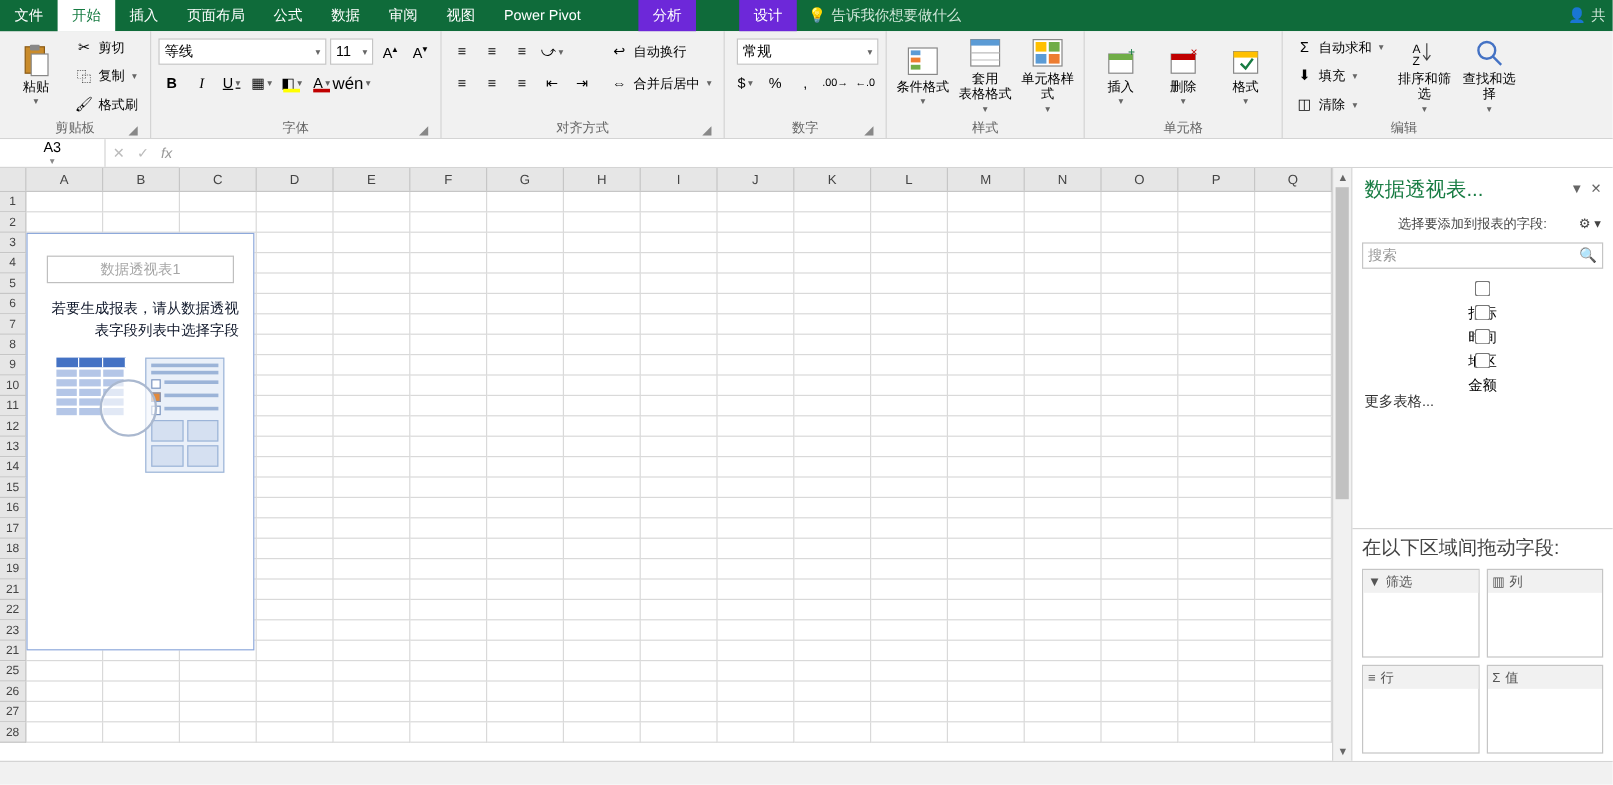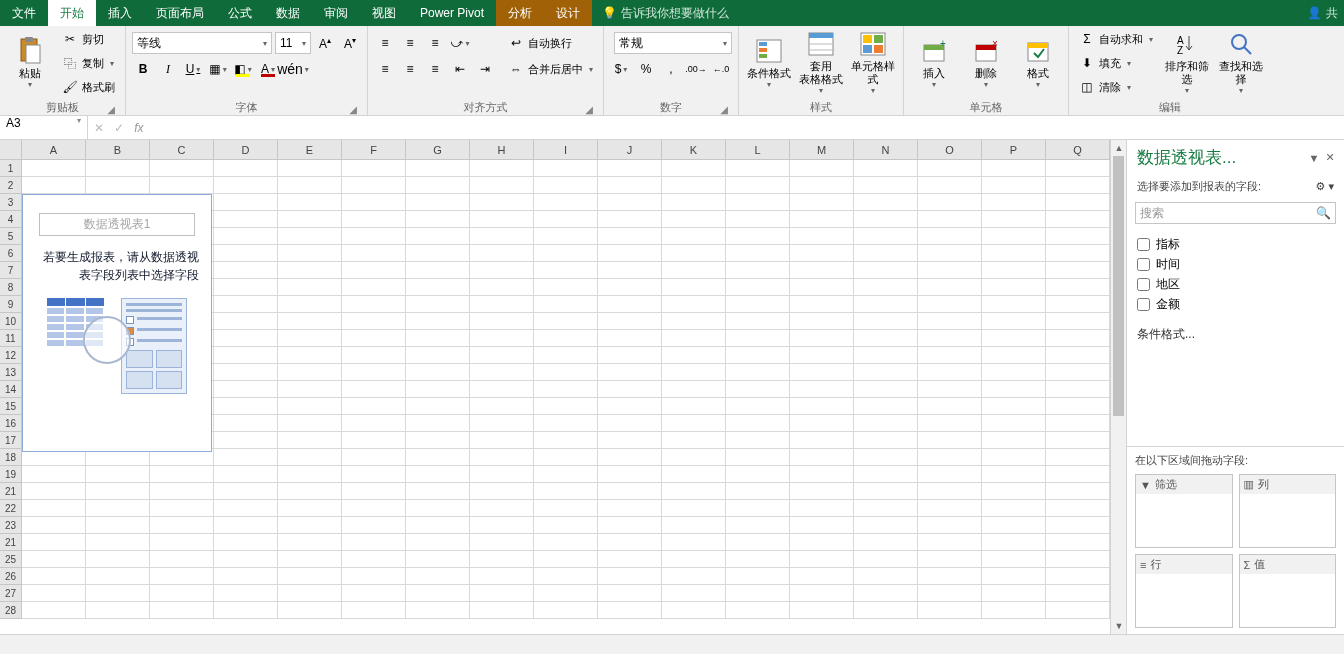--- a/index.html
+++ b/index.html
@@ -3,21 +3,21 @@
 <meta charset="utf-8">
 <style>
 * { margin: 0; padding: 0; box-sizing: border-box; font-family: "Microsoft YaHei", sans-serif; }
 body { background: #fff; font-size: 12px; width: 1344px; height: 654px; overflow: hidden; }
 
 
 .tabs { display: flex; background: #0f6b3a; height: 26px; align-items: stretch; color: #fff; }
 .tab { padding: 0 12px; line-height: 26px; font-size: 12px; cursor: pointer; }
 .tab.file { background: #0f6b3a; }
 .tab.active { background: #fff; color: #187c43; }
-.tab.context { background: #a16207; }
+.tab.context { background: #6d28d9; margin-left: 36px; }
 .tell-me { flex: 0 0 auto; padding: 0 10px; line-height: 26px; color: #cfe6d8; font-size: 12px; display: flex; align-items: center; gap: 4px; }
 .tabs-right { margin-left: auto; display: flex; align-items: center; padding-right: 6px; color: #cfe6d8; gap: 4px; }
 
 
 .ribbon { display: flex; background: #f1f1f1; height: 90px; border-bottom: 1px solid #d4d4d4; }
 .group { border-right: 1px solid #d4d4d4; padding: 2px 6px 0 6px; display: flex; flex-direction: column; position: relative; }
 .group-body { flex: 1; display: flex; align-items: flex-start; gap: 4px; }
 .group-label { text-align: center; font-size: 11px; color: #666; height: 16px; line-height: 16px; position: relative; }
 .dlauncher { position: absolute; right: 2px; bottom: 1px; width: 12px; height: 12px; font-size: 10px; color: #888; }
 
@@ -36,38 +36,38 @@
 .sq-btn { width: 22px; height: 22px; display: flex; align-items: center; justify-content: center; font-size: 12px; cursor: pointer; position: relative; }
 .sq-btn.b { font-weight: bold; }
 .sq-btn.i { font-style: italic; font-family: serif; }
 .sq-btn.u { text-decoration: underline; }
 .underline-bar { position: absolute; bottom: 3px; left: 4px; right: 4px; height: 3px; }
 
 .num-fmt { width: 118px; height: 22px; border: 1px solid #c5c5c5; background: #fff; font-size: 12px; padding: 0 4px; display: flex; align-items: center; justify-content: space-between; }
 
 
 .namebox-row { display: flex; height: 24px; border-bottom: 1px solid #d4d4d4; align-items: stretch; background: #fff; }
-.namebox { width: 88px; border-right: 1px solid #d4d4d4; display: flex; align-items: flex-start; padding: 0 6px; font-size: 12px; justify-content: space-between; }
+.namebox { width: 88px; border-right: 1px solid #d4d4d4; display: flex; align-items: center; padding: 0 6px; font-size: 12px; justify-content: space-between; flex-direction: column; }
 .fx-tools { display: flex; align-items: center; padding: 0 6px; gap: 10px; color: #bbb; }
 .fx-label { color: #999; font-style: italic; }
 .formula-input { flex: 1; border: none; outline: none; padding: 0 4px; }
 
 
 .main { display: flex; height: calc(654px - 26px - 90px - 24px - 20px); }
 .grid-wrap { flex: 1; display: flex; flex-direction: column; position: relative; }
 .col-headers { display: flex; height: 20px; background: #e6e6e6; border-bottom: 1px solid #c6c6c6; }
 .corner { width: 22px; border-right: 1px solid #c6c6c6; background: #e6e6e6; }
 .ch { width: 64px; border-right: 1px solid #c6c6c6; text-align: center; font-size: 11px; line-height: 20px; color: #444; }
 .rows { flex: 1; overflow: hidden; position: relative; }
 .row { display: flex; height: 17px; }
 .rh { width: 22px; background: #e6e6e6; border-right: 1px solid #c6c6c6; border-bottom: 1px solid #c6c6c6; text-align: center; font-size: 10px; line-height: 17px; color: #444; }
 .cell { width: 64px; border-right: 1px solid #d9d9d9; border-bottom: 1px solid #d9d9d9; height: 17px; }
 
 
-.pivot-ph { position: absolute; left: 22px; top: 34px; width: 190px; height: 258px; background: #fff; border: 1px solid #8ea9db; padding: 10px 8px; }
+.pivot-ph { position: absolute; left: 22px; top: 34px; width: 190px; height: 348px; background: #fff; border: 1px solid #8ea9db; padding: 10px 8px; }
 .pivot-ph .title-box { border: 1px solid #bfbfbf; text-align: center; color: #a6a6a6; font-size: 12px; padding: 2px 0; margin: 8px 8px 12px 8px; }
 .pivot-ph .hint { text-align: right; font-size: 12px; color: #0f172a; line-height: 1.5; padding: 0 4px 14px 4px; }
 .pivot-ph .illus { display: flex; gap: 16px; justify-content: center; align-items: flex-start; position: relative; }
 .mini-table { width: 58px; }
 .mini-table .hdr { height: 8px; background: #4472c4; margin-bottom: 2px; display:flex; }
 .mini-table .hdr span{ flex:1; border-right:1px solid #fff;}
 .mini-table .r { height: 6px; display: flex; margin-bottom: 2px; }
 .mini-table .r span { flex: 1; background: #b4c6e7; margin-right: 2px; }
 .mini-panel { width: 66px; border: 1px solid #9cb4d8; background: #eaf0f9; padding: 4px; }
 .mini-panel .line { height: 3px; background: #9cb4d8; margin-bottom: 3px; }
@@ -83,28 +83,28 @@
 .vscroll { width: 16px; background: #f1f1f1; border-left: 1px solid #d4d4d4; display: flex; flex-direction: column; }
 .vscroll .arrow, .hscroll .arrow { height: 16px; width: 16px; display:flex; align-items:center; justify-content:center; font-size:9px; color:#666; }
 .vscroll .track { flex: 1; position: relative; }
 .vscroll .thumb { position: absolute; left: 2px; right: 2px; top: 0; height: 260px; background: #c1c1c1; }
 
 
 .taskpane { width: 223px; border-left: 1px solid #d4d4d4; display: flex; flex-direction: column; background: #fff; }
 .tp-header { display: flex; align-items: center; padding: 6px 6px 6px 10px; }
 .tp-title { font-size: 17px; color: #187c43; flex: 1; white-space: nowrap; overflow: hidden; }
 .tp-ctrl { width: 16px; text-align: center; color: #666; cursor: pointer; font-size: 11px; }
-.tp-sub { font-size: 11px; color: #444; padding: 4px 10px; display: flex; align-items: center; justify-content: space-between; }
+.tp-sub { font-size: 11px; color: #444; padding: 4px 10px; display: flex; align-items: center; justify-content: space-between; margin-left: 28px; }
 .tp-search { margin: 4px 8px; border: 1px solid #c5c5c5; height: 22px; display: flex; align-items: center; padding: 0 4px; color: #999; font-size: 12px; justify-content: space-between; }
 .tp-fields { padding: 6px 10px; }
-.tp-field { display: flex; align-items: center; gap: 6px; font-size: 12px; height: 20px; }
+.tp-field { display: flex; align-items: center; gap: 6px; font-size: 12px; height: 20px; flex-direction: column; }
 .tp-field input { width: 13px; height: 13px; }
 .tp-more { padding: 6px 10px; font-size: 12px; color: #333; }
 .tp-areas { border-top: 1px solid #d4d4d4; padding: 6px 8px; }
-.tp-areas-label { font-size: 11px; color: #444; margin-bottom: 6px; }
+.tp-areas-label { font-size: 16px; color: #444; margin-bottom: 6px; }
 .tp-area-grid { display: grid; grid-template-columns: 1fr 1fr; gap: 6px; }
 .tp-area { border: 1px solid #c5c5c5; height: 74px; }
 .tp-area-hdr { background: #f1f1f1; font-size: 11px; padding: 2px 4px; color: #555; display: flex; align-items: center; gap: 4px; }
 
 
 .status { height: 20px; background: #f1f1f1; border-top: 1px solid #d4d4d4; }
 
 svg { display: block; }
 </style>
 </head>
@@ -1084,21 +1084,21 @@
         </label>
         <label class="tp-field">
           <input type="checkbox" style="">
           <span>地区</span>
         </label>
         <label class="tp-field">
           <input type="checkbox" style="">
           <span>金额</span>
         </label>
       </div>
-    <div class="tp-more">条件格式...</div>
+    <div class="tp-more">更多表格...</div>
     <div style="flex:1"></div>
     <div class="tp-areas">
       <div class="tp-areas-label">在以下区域间拖动字段:</div>
       <div class="tp-area-grid">
         <div class="tp-area">
             <div class="tp-area-hdr">
               <span>▼</span>
               <span>筛选</span>
             </div>
           </div>

